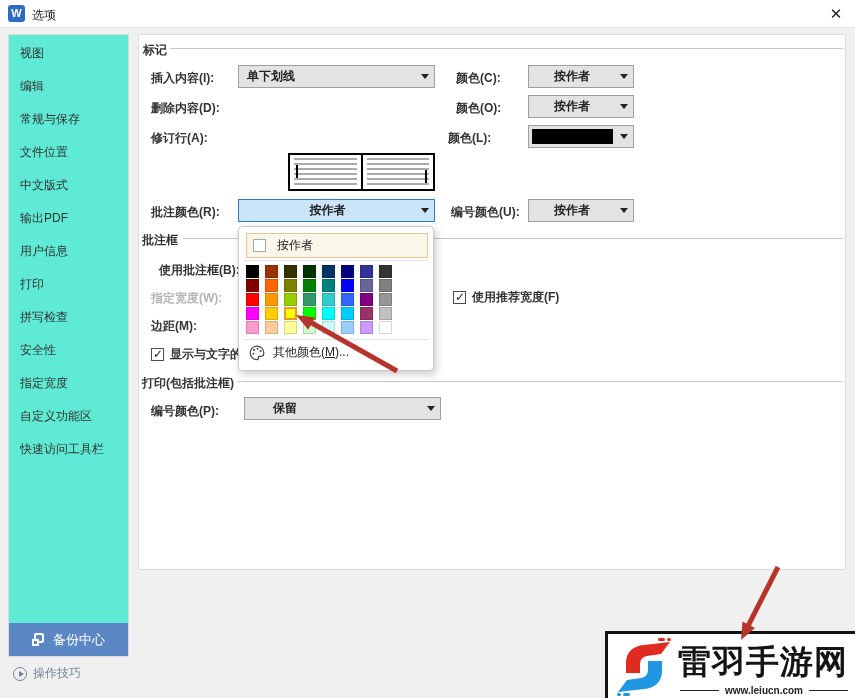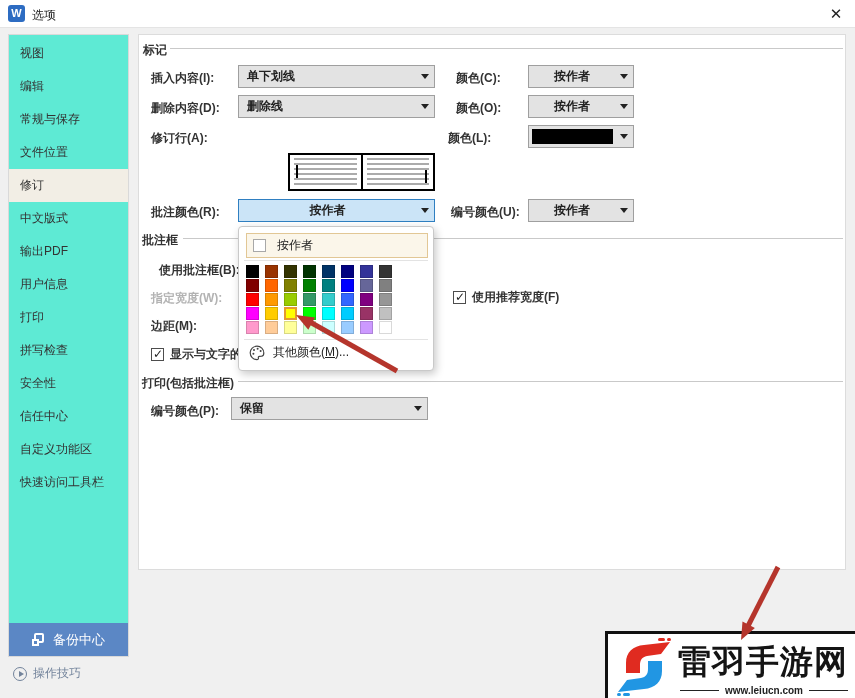--- a/index.html
+++ b/index.html
@@ -91,28 +91,27 @@
   <div class="title-text">选项</div>
   <div class="close-btn">✕</div>
 </div>
 
 <div class="sidebar">
   <div class="nav">
       <div class="nav-item">视图</div>
       <div class="nav-item">编辑</div>
       <div class="nav-item">常规与保存</div>
       <div class="nav-item">文件位置</div>
-      <div class="nav-item selected">修订</div>
       <div class="nav-item">中文版式</div>
       <div class="nav-item">输出PDF</div>
       <div class="nav-item">用户信息</div>
       <div class="nav-item">打印</div>
       <div class="nav-item">拼写检查</div>
       <div class="nav-item">安全性</div>
-      <div class="nav-item">信任中心</div>
+      <div class="nav-item">指定宽度</div>
       <div class="nav-item">自定义功能区</div>
       <div class="nav-item">快速访问工具栏</div>
     </div>
   <div class="backup-btn">
     <span class="backup-icon">
         <span class="o"></span>
         <span class="i"></span>
       </span>
     <span>备份中心</span>
   </div>
@@ -132,24 +131,20 @@
     <span class="txt">单下划线</span>
     <span class="arr"></span>
   </div>
   <div class="lbl" style="left:317px;top:35px;">颜色(C):</div>
   <div class="dd center" style="left:389px;top:30px;width:106px;">
     <span class="txt">按作者</span>
     <span class="arr"></span>
   </div>
 
   <div class="lbl" style="left:12px;top:65px;">删除内容(D):</div>
-  <div class="dd" style="left:99px;top:60px;width:197px;">
-    <span class="txt">删除线</span>
-    <span class="arr"></span>
-  </div>
   <div class="lbl" style="left:317px;top:65px;">颜色(O):</div>
   <div class="dd center" style="left:389px;top:60px;width:106px;">
     <span class="txt">按作者</span>
     <span class="arr"></span>
   </div>
 
   <div class="lbl" style="left:12px;top:95px;">修订行(A):</div>
   <div class="lbl" style="left:309px;top:95px;">颜色(L):</div>
   <div class="dd" style="left:389px;top:90px;width:106px;">
     <span class="blackfill" style="background: rgb(0, 0, 0);"></span>
@@ -193,21 +188,21 @@
 
   <div class="cbrow" style="left:12px;top:311px;justify-content:space-between;">
     <span class="cb checked"></span>
     <span>显示与文字的</span>
   </div>
 
   <div class="sec-title" style="left:3px;top:340px;">打印(包括批注框)</div>
   <div class="hline" style="left:99px;top:346px;width:605px;"></div>
 
   <div class="lbl" style="left:12px;top:368px;">编号颜色(P):</div>
-  <div class="dd" style="left:92px;top:362px;width:197px;">
+  <div class="dd" style="left:105px;top:362px;width:197px;padding-left:20px;">
     <span class="txt">保留</span>
     <span class="arr"></span>
   </div>
 </div>
 
 <div class="popup">
   <div class="pp-author">
     <span class="sw"></span>
     <span class="t">按作者</span>
   </div>

